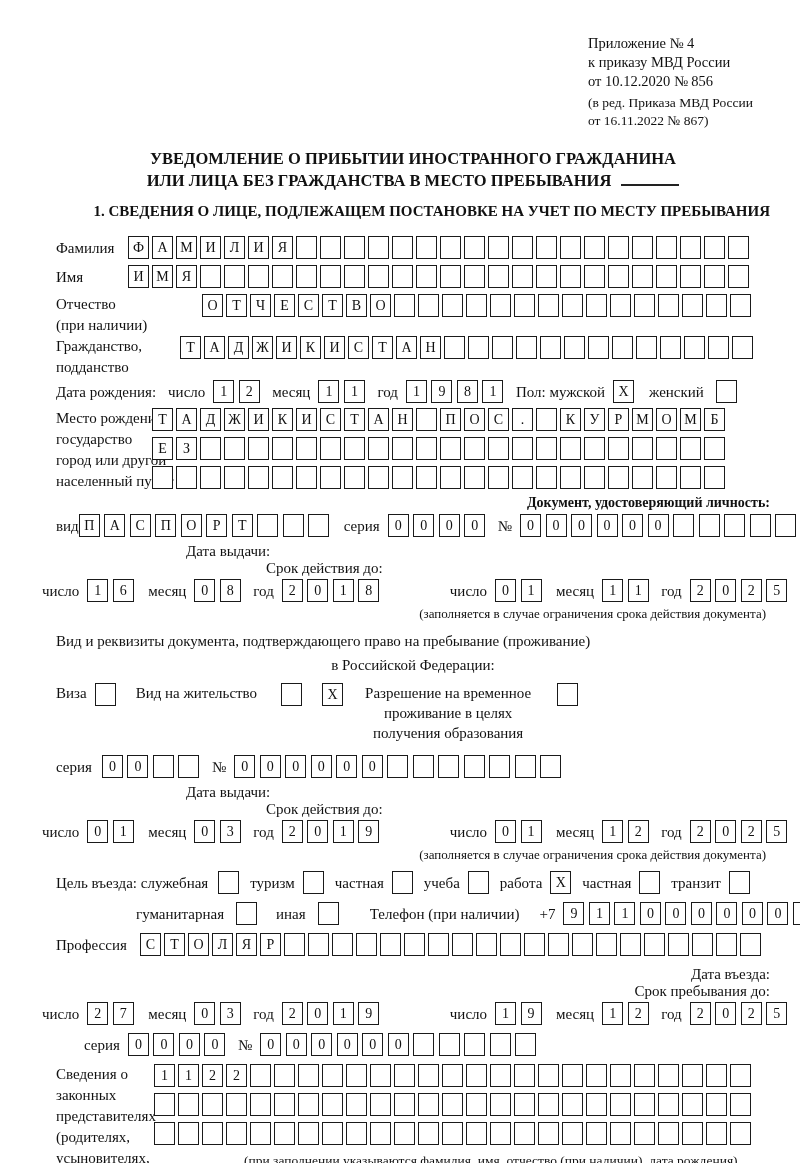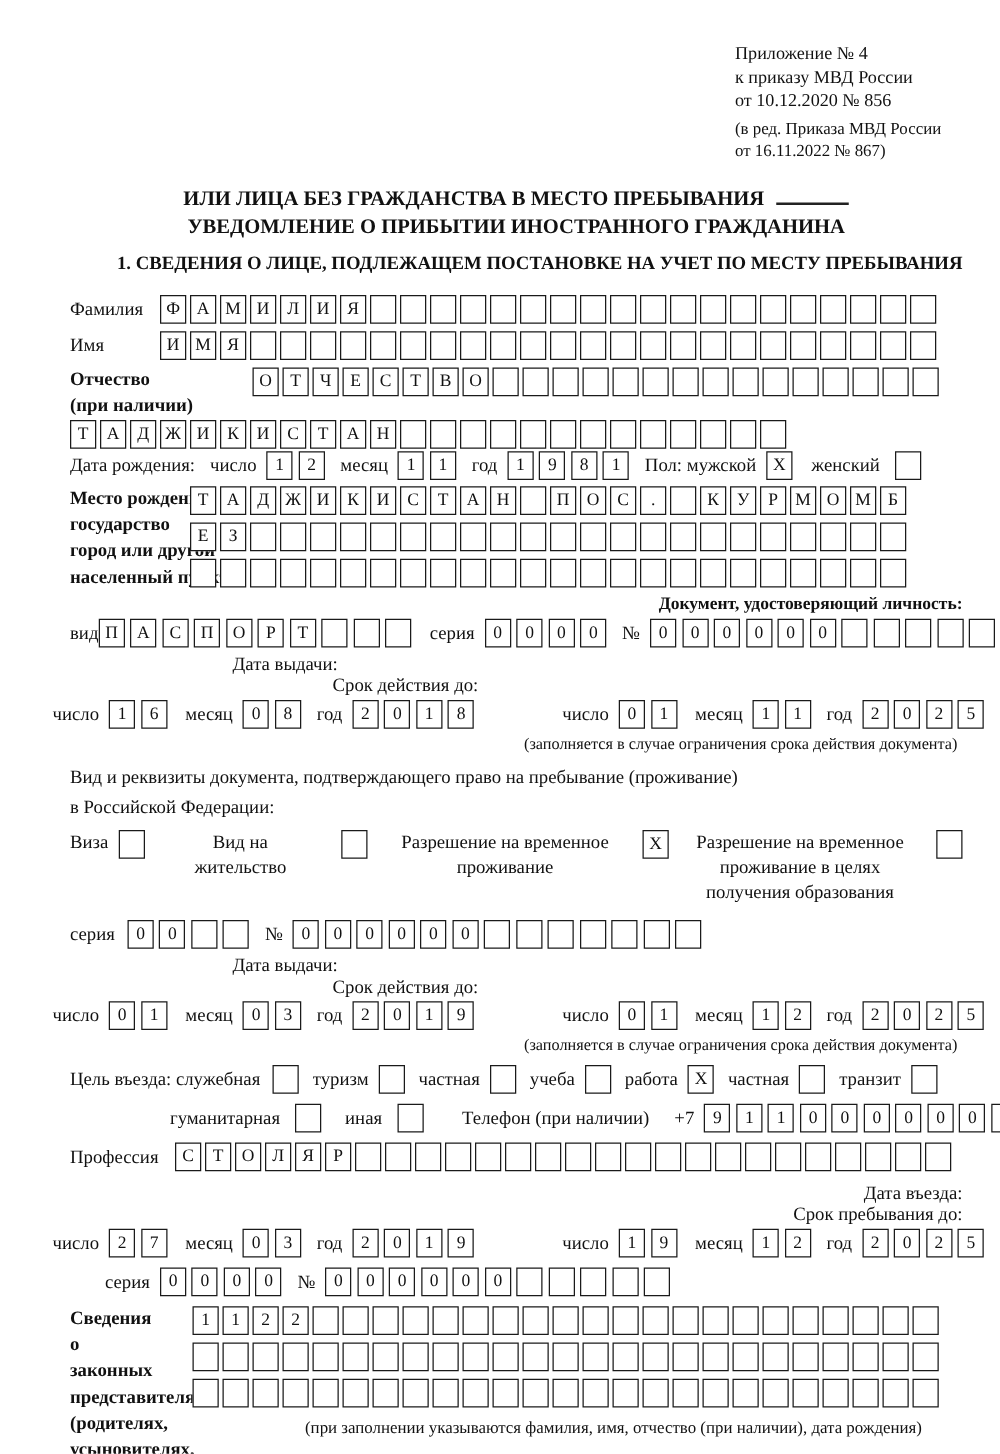--- a/index.html
+++ b/index.html
@@ -12,21 +12,21 @@
   .title{text-align:center;font-weight:bold;font-size:16.5px;line-height:22px;margin-top:18px;}
   .title .uline{display:inline-block;width:58px;border-bottom:2.5px solid #222;height:14px;margin-left:10px;}
   .section1{text-align:right;font-weight:bold;font-size:15px;margin-top:11px;}
   
   .row{display:flex;align-items:flex-start;margin-top:4px;}
   .lbl{font-size:15px;line-height:25px;white-space:nowrap;}
   .cells{display:flex;flex-wrap:nowrap;}
   .cell{width:19px;height:21px;border:1.6px solid #1a1a1a;margin-right:3px;font-size:14px;line-height:21px;text-align:center;font-weight:normal;flex:0 0 auto;background:#fff;}
   .spaced .cell{margin-right:4.5px;}
   .labelcol{display:flex;flex-direction:column;}
-  .labelcol .lbl{line-height:21px;font-weight:bold;}
+  .labelcol .lbl{line-height:21px;}
   .stackrows .cells{margin-bottom:6px;}
   .centerhead{text-align:right;font-weight:bold;font-size:14px;margin-top:6px;}
   .subheads{display:flex;font-size:15px;margin-top:4px;flex-direction:column;}
   .note{font-size:13px;text-align:right;padding-right:4px;margin-top:2px;}
   .plain{font-size:15px;line-height:20px;margin-top:9px;}
   .chkrow{display:flex;align-items:flex-start;margin-top:8px;}
   .chkrow .txt{font-size:15px;line-height:20px;text-align:center;}
   .chkrow .cell{margin:0 0 0 8px;}
   .gap8{margin-left:8px;} .gap10{margin-left:10px;} .gap12{margin-left:12px;}
   .gap16{margin-left:16px;} .gap20{margin-left:20px;} .gap28{margin-left:28px;}
@@ -41,22 +41,22 @@
     <div>Приложение № 4</div>
     <div>к приказу МВД России</div>
     <div>от 10.12.2020 № 856</div>
   </div>
   <div class="appendix-note">
     <div>(в ред. Приказа МВД России</div>
     <div>от 16.11.2022 № 867)</div>
   </div>
 
   <div class="title">
+    <div>УВЕДОМЛЕНИЕ О ПРИБЫТИИ ИНОСТРАННОГО ГРАЖДАНИНА</div>
     <div><span>ИЛИ ЛИЦА БЕЗ ГРАЖДАНСТВА В МЕСТО ПРЕБЫВАНИЯ</span><span class="uline"></span></div>
-    <div>УВЕДОМЛЕНИЕ О ПРИБЫТИИ ИНОСТРАННОГО ГРАЖДАНИНА</div>
   </div>
   <div class="section1">1. СВЕДЕНИЯ О ЛИЦЕ, ПОДЛЕЖАЩЕМ ПОСТАНОВКЕ НА УЧЕТ ПО МЕСТУ ПРЕБЫВАНИЯ</div>
 
   <div class="row" style="margin-top:16px;">
     <span class="lbl" style="width:72px;">Фамилия</span>
     <div class="cells">
         <div class="cell">Ф</div>
         <div class="cell">А</div>
         <div class="cell">М</div>
         <div class="cell">И</div>
@@ -143,20 +143,24 @@
         <div class="cell"></div>
         <div class="cell"></div>
         <div class="cell"></div>
         <div class="cell"></div>
         <div class="cell"></div>
         <div class="cell"></div>
       </div>
   </div>
 
   <div class="row" style="margin-top:0px;">
+    <div class="labelcol" style="width:124px;">
+      <span class="lbl">Гражданство,</span>
+      <span class="lbl">подданство</span>
+    </div>
     <div class="cells">
         <div class="cell">Т</div>
         <div class="cell">А</div>
         <div class="cell">Д</div>
         <div class="cell">Ж</div>
         <div class="cell">И</div>
         <div class="cell">К</div>
         <div class="cell">И</div>
         <div class="cell">С</div>
         <div class="cell">Т</div>
@@ -369,32 +373,31 @@
     <div class="cells spaced gap8">
         <div class="cell">2</div>
         <div class="cell">0</div>
         <div class="cell">2</div>
         <div class="cell">5</div>
       </div>
   </div>
   <div class="note">(заполняется в случае ограничения срока действия документа)</div>
 
   <div class="plain">Вид и реквизиты документа, подтверждающего право на пребывание (проживание)</div>
-  <div class="plain" style="margin-top:4px;">в Российской Федерации:</div>
+  <div class="plain" style="margin-top:4px;text-align:center;">в Российской Федерации:</div>
 
   <div class="chkrow">
     <span class="txt">Виза</span>
     <div class="cells">
         <div class="cell"></div>
       </div>
     <span class="txt gap20">Вид на жительство</span>
     <div class="cells gap16">
         <div class="cell"></div>
       </div>
-    <span class="txt gap20" style="max-width:180px;">Разрешение на временное проживание</span>
     <div class="cells gap12">
         <div class="cell">X</div>
       </div>
     <span class="txt gap16" style="max-width:178px;">Разрешение на временное проживание в целях получения образования</span>
     <div class="cells gap12">
         <div class="cell"></div>
       </div>
   </div>
 
   <div class="row" style="margin-top:12px;">

